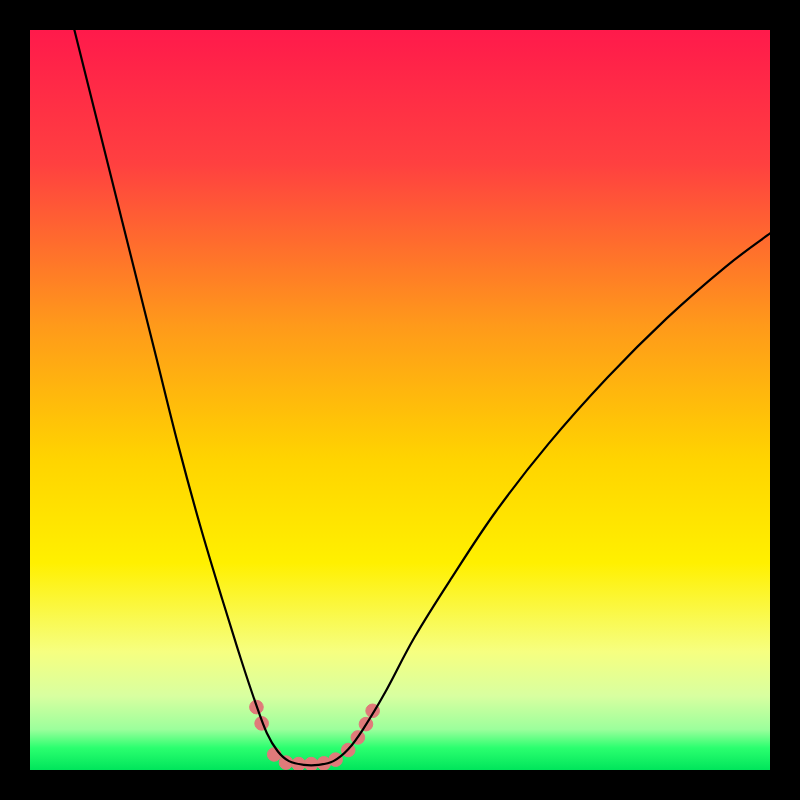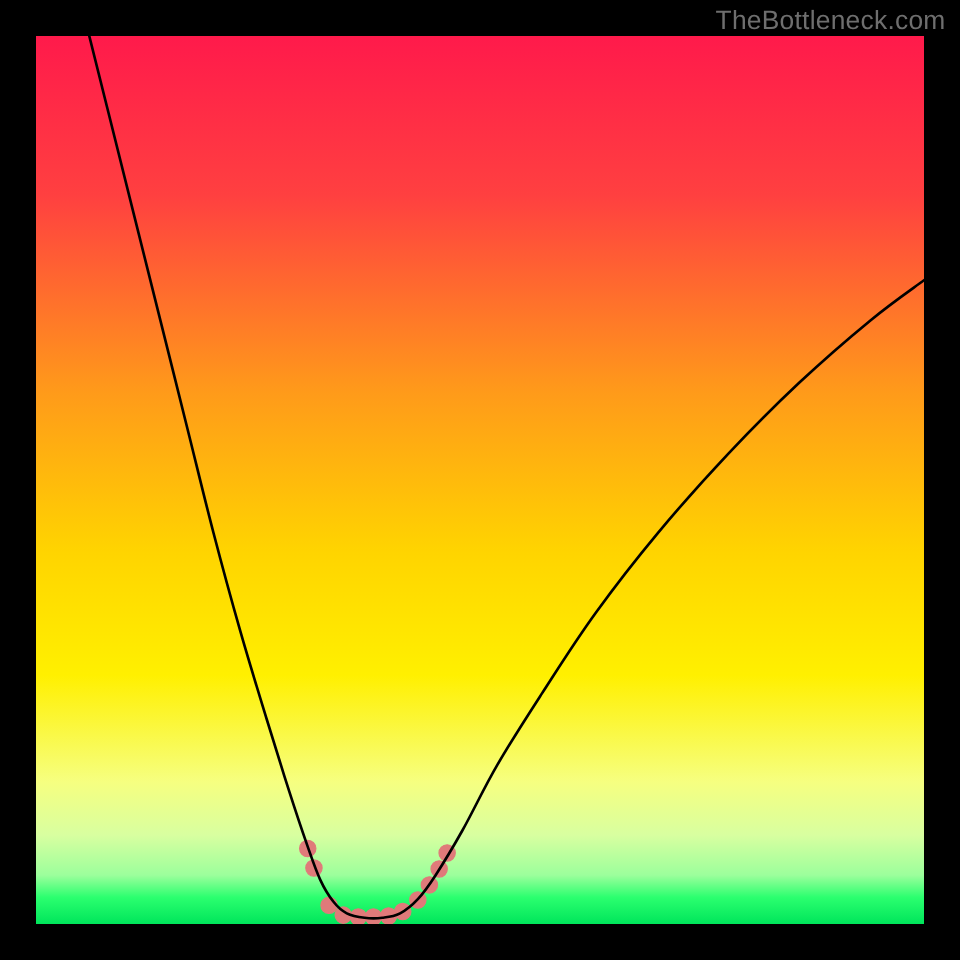--- a/index.html
+++ b/index.html
@@ -40,21 +40,20 @@
   }
   svg {
     display: block;
   }
 </style>
 </head>
 <body>
 
 <div class="frame">
 
-  <div class="watermark">TheBottleneck.com</div>
 
   <div class="plot-area">
     <svg id="chart-svg" width="740" height="740" viewBox="0 0 740 740">
       <defs>
         <linearGradient id="bg-grad" x1="0" y1="0" x2="0" y2="1">
             <stop offset="0%" stop-color="#ff1a4b"></stop>
             <stop offset="18%" stop-color="#ff4040"></stop>
             <stop offset="40%" stop-color="#ff9a1a"></stop>
             <stop offset="57.99999999999999%" stop-color="#ffd400"></stop>
             <stop offset="72%" stop-color="#fff000"></stop>

